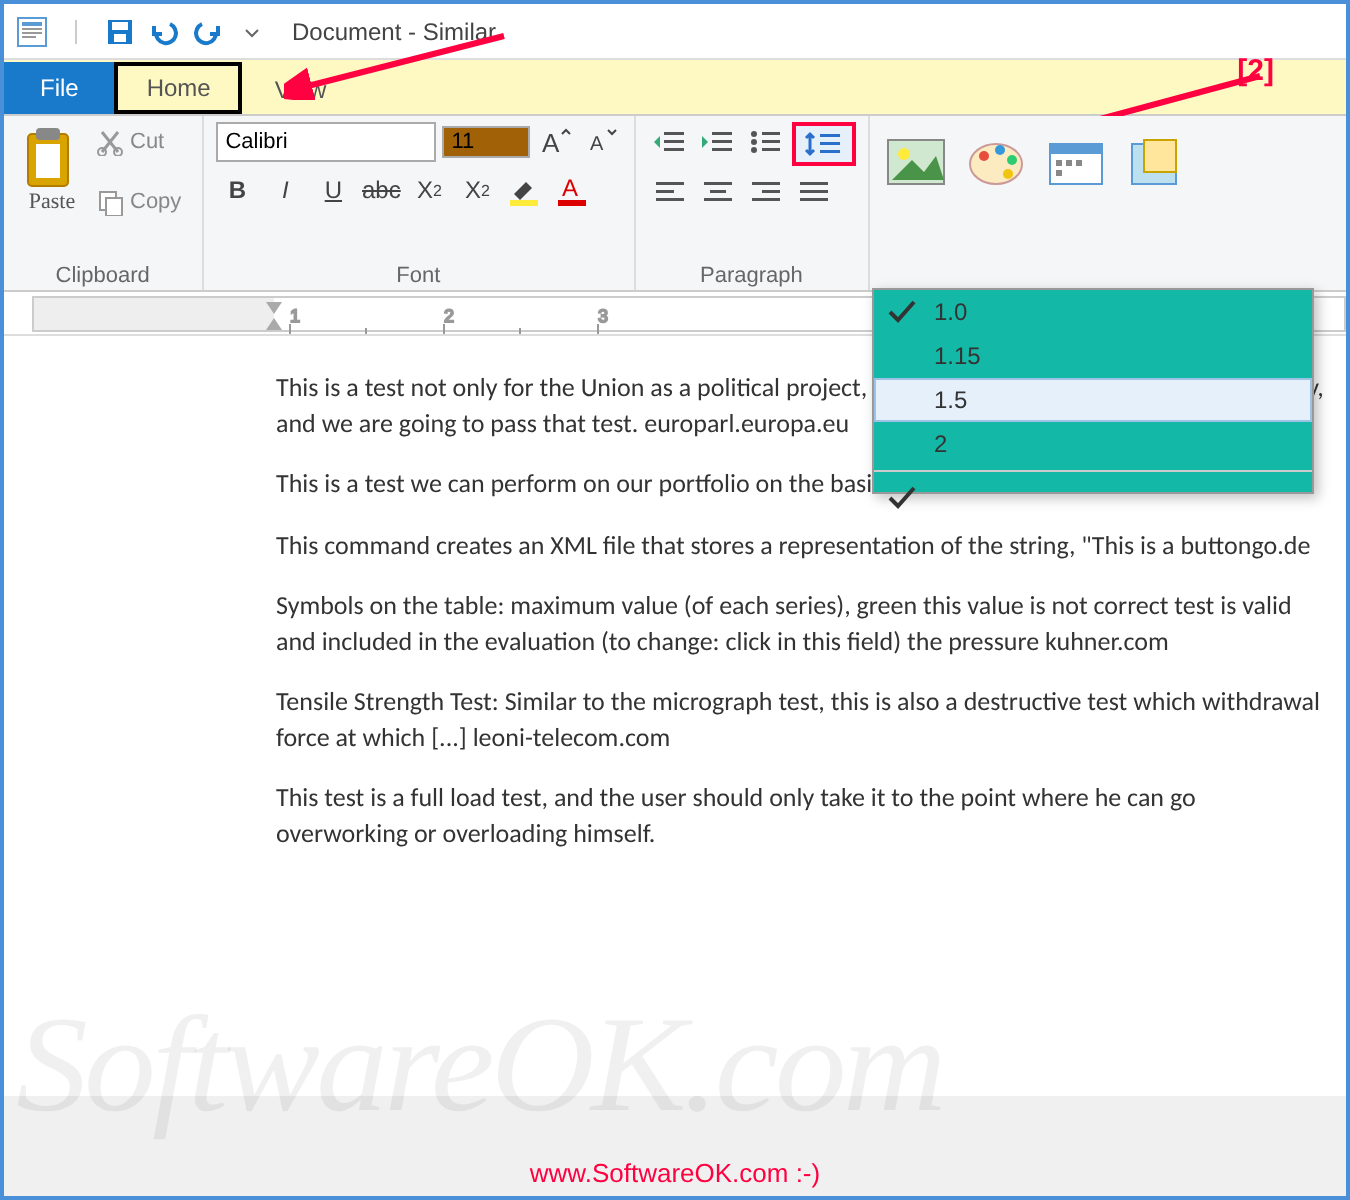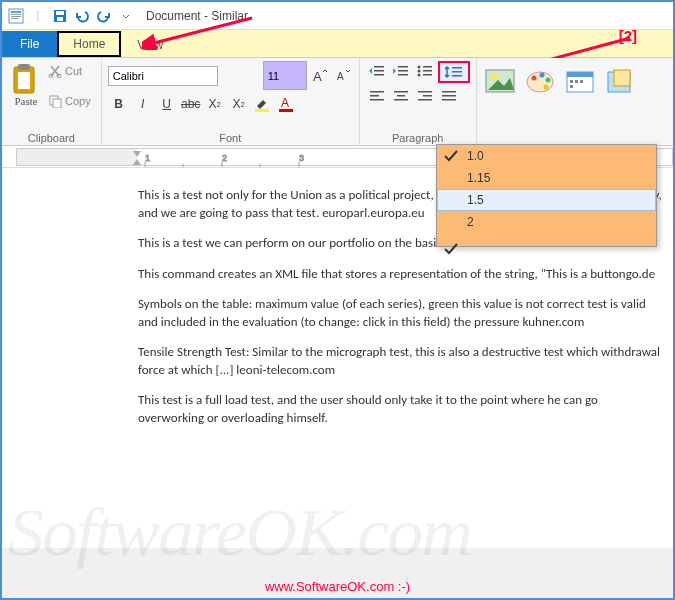--- a/index.html
+++ b/index.html
@@ -16,31 +16,31 @@
     .group { border-right: 1px solid #ddd; padding: 3px 6px 1px 6px; display: flex; flex-direction: column; }
     .group-body { flex: 1; display: flex; }
     .group-label { text-align: center; font-size: 11px; color: #666; padding: 1px 0 0 0; }
     .paste-col { display: flex; flex-direction: column; align-items: center; padding: 2px 2px; font-family: Liberation Serif, serif; }
     .paste-big { width: 32px; height: 32px; }
     .cutcopy { display: flex; flex-direction: column; gap: 14px; padding: 2px 2px; }
     .mini-btn { display: flex; align-items: center; gap: 3px; color: #888; font-size: 11px; padding: 1px 2px; }
     .font-group-body { flex-direction: column; gap: 3px; }
     .font-row1 { display: flex; gap: 3px; align-items: center; }
     .font-select { width: 110px; height: 20px; font-size: 11px; border: 1px solid #aaa; background:#fff; padding: 0 4px; }
-    .size-select { width: 44px; height: 29px; font-size: 11px; border: 1px solid #aaa; background:#c4b5fd; padding: 0 4px; margin-left: 42px; }
+    .size-select { width: 44px; height: 16px; font-size: 11px; border: 1px solid #aaa; background:#a16207; padding: 0 4px; }
     .btn-s { width: 20px; height: 20px; display: inline-flex; align-items: center; justify-content: center; }
     .font-row2 { display: flex; gap: 2px; }
     .fbtn { width: 22px; height: 22px; display: inline-flex; align-items: center; justify-content: center; color: #444; font-size: 12px; }
     .para-group-body { flex-direction: column; gap: 3px; }
     .para-row { display: flex; gap: 2px; }
     .pbtn { width: 22px; height: 20px; display: inline-flex; align-items: center; justify-content: center; }
     .line-spacing-btn { border: 2px solid #ff0040; width: 32px; height: 22px; display: inline-flex; align-items: center; justify-content: center; background: #e6f0fa; }
     .insert-group-body { gap: 6px; padding-top: 4px; }
     .big-icon { width: 34px; height: 34px; display: inline-flex; align-items: center; justify-content: center; }
-    .dropdown-menu { position: absolute; top: 86px; left: 434px; width: 221px; background: #fdba74; border: 1px solid #999; box-shadow: 2px 2px 6px rgba(0,0,0,0.25); z-index: 50; font-size: 12px; }
+    .dropdown-menu { position: absolute; top: 86px; left: 434px; width: 221px; background: #14b8a6; border: 1px solid #999; box-shadow: 2px 2px 6px rgba(0,0,0,0.25); z-index: 50; font-size: 12px; }
     .dd-item { padding: 4px 8px 4px 30px; position: relative; color: #333; }
     .dd-item.hover { background: #e6f0fa; border: 1px solid #9cc3e6; padding: 3px 7px 3px 29px; }
     .dd-sep { border-top: 1px solid #ccc; margin: 2px 0; }
     .dd-check { position: absolute; left: 6px; top: 3px; width: 16px; height: 16px; }
     .ruler { height: 22px; background: #fff; border-bottom: 1px solid #ddd; position: relative; font-size: 9px; color: #666; overflow: hidden; }
     .ruler-inner { position: absolute; left: 14px; top: 2px; right: 0; height: 18px; background: linear-gradient(to right, #eee 0, #eee 120px, #fff 120px, #fff 100%); border: 1px solid #ccc; }
     .doc-area { background: #fff; padding: 18px 10px 18px 136px; height: 380px; overflow: hidden; font-family: Calibri, sans-serif; font-size: 13px; color: #333; line-height: 1.35; }
     .doc-area p { margin-bottom: 13px; }
     .note-2 { position: absolute; top: 25px; right: 36px; color: #ff0040; font-weight: bold; font-size: 15px; }
     .note-3 { position: absolute; top: 112px; right: 48px; color: #ff0040; font-weight: bold; font-size: 15px; }

